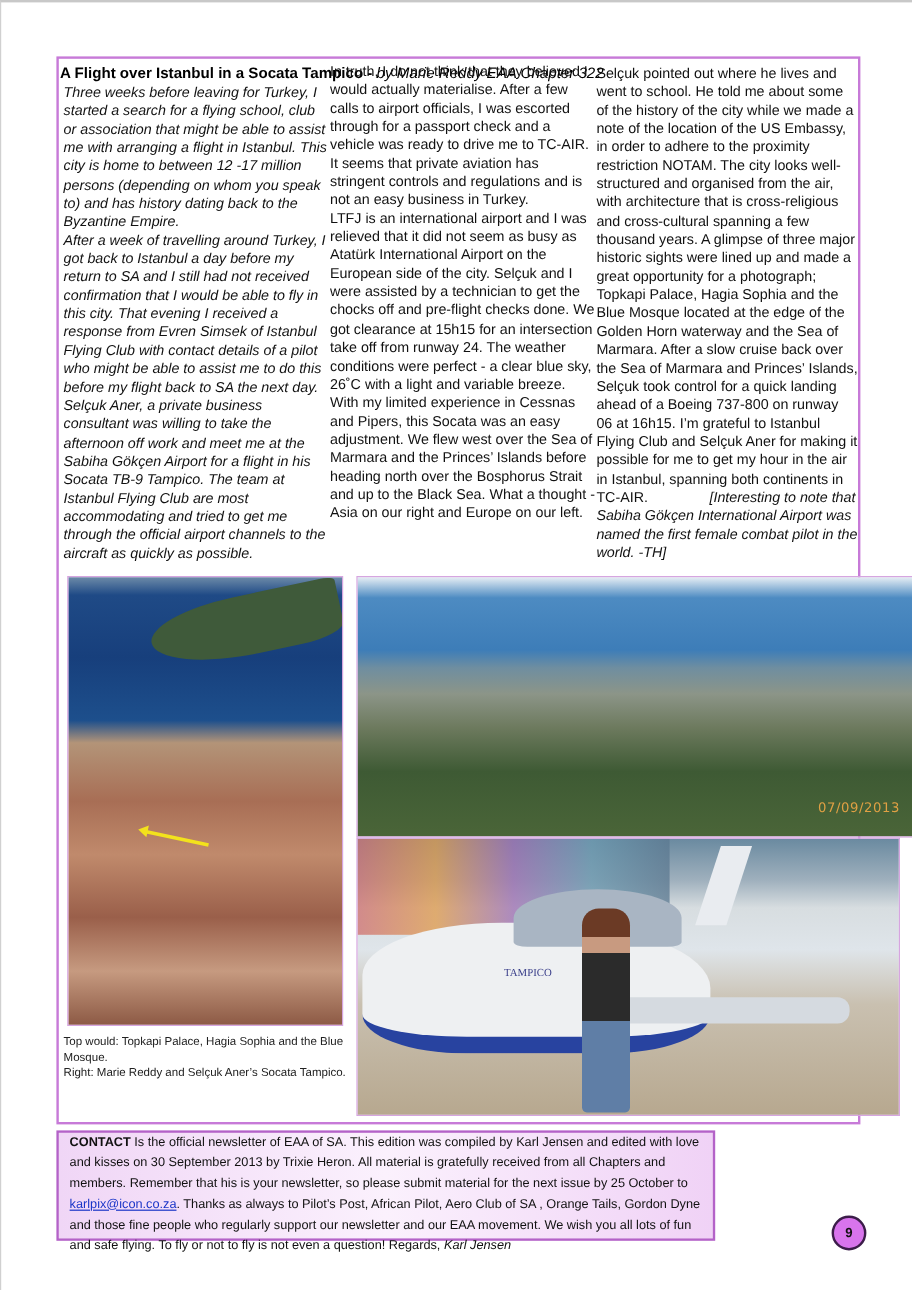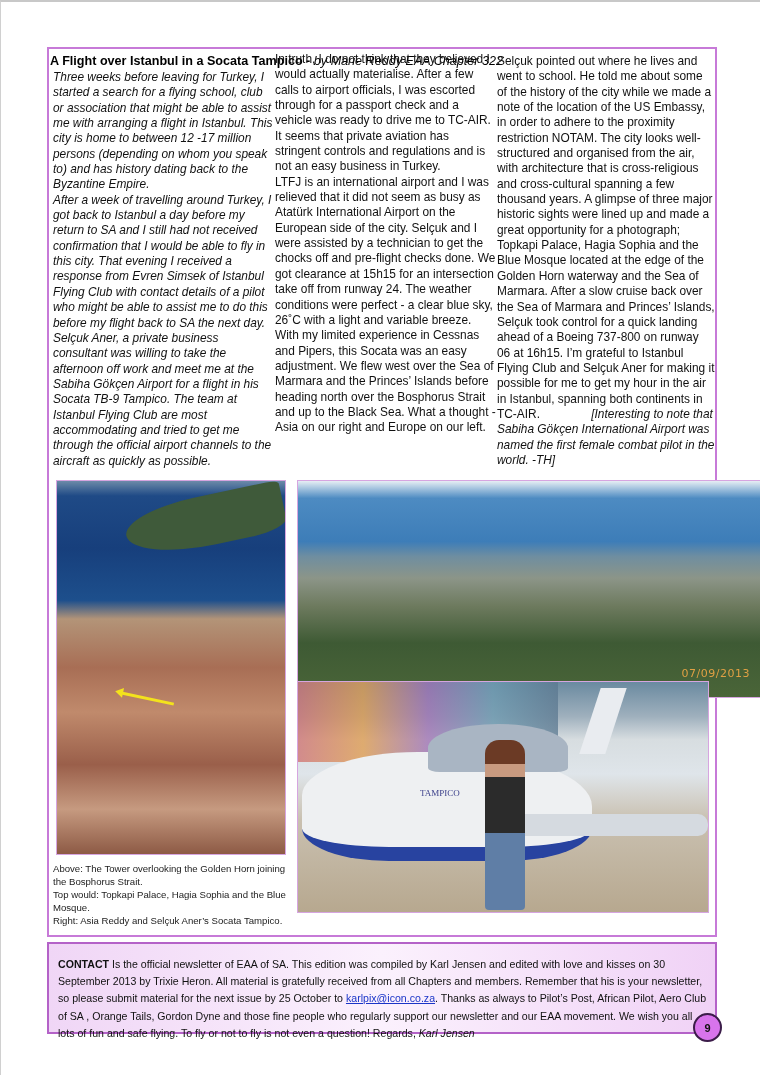--- a/index.html
+++ b/index.html
@@ -20,34 +20,34 @@
   .photo-tower { left:56px; top:480px; width:230px; height:375px;
      background:
        linear-gradient(180deg, rgba(0,0,0,0) 0%, rgba(0,0,0,0) 100%),
        linear-gradient(180deg, #6c8aa8 0%, #1f4a86 4%, #173f7c 18%, #1d4f8c 32%, #b39478 37%, #a86e55 50%, #c08a6c 62%, #9a5f4a 76%, #c69a80 88%, #8d5a45 100%); }
   .photo-tower .land { position:absolute; left:68px; top:15px; width:160px; height:50px; background:#3f5a3a; border-radius:60% 10% 30% 70%; transform:rotate(-12deg); }
   .photo-tower .arrow { position:absolute; left:62px; top:210px; width:56px; height:3px; background:#f3e21c; transform:rotate(12deg); transform-origin:left center; }
   .photo-tower .arrow:before { content:""; position:absolute; left:-4px; top:-4px; border-right:8px solid #f3e21c; border-top:5px solid transparent; border-bottom:5px solid transparent; }
   .photo-topkapi { left:297px; top:480px; width:476px; height:218px;
      background: linear-gradient(180deg, #e6eef4 0%, #4d8bc2 8%, #3d7db8 28%, #6f8ea0 35%, #8c9588 45%, #6d7a5e 58%, #3e5a34 75%, #4a6538 100%); }
   .photo-topkapi .stamp { position:absolute; right:22px; bottom:17px; font-family:"DejaVu Sans", sans-serif; font-size:11px; color:#e0a044; letter-spacing:0.5px; }
-  .photo-plane { left:297px; top:681px; width:412px; height:232px;
+  .photo-plane { left:297px; top:698px; width:453px; height:232px;
      background: linear-gradient(180deg, #6a8aa0 0%, #9fb0bd 15%, #d7dde0 25%, #dfe5ea 40%, #c9c0b0 60%, #b7a88f 100%); }
   .photo-plane .hangar { position:absolute; left:0; top:0; width:260px; height:80px; background:linear-gradient(90deg,#cf6f6f,#e09a4a,#9e6fb3,#6c9ab0,#5b7890); opacity:0.75; }
   .photo-plane .fuselage { position:absolute; left:4px; top:70px; width:290px; height:95px; background:#eef0f2; border-radius:40% 50% 30% 30%; border-bottom:14px solid #2843a0; }
   .photo-plane .canopy { position:absolute; left:130px; top:42px; width:140px; height:48px; background:#a9b5c3; border-radius:60% 60% 10% 10%; }
   .photo-plane .wing { position:absolute; left:210px; top:132px; width:200px; height:22px; background:#d5dae0; border-radius:10px; }
   .photo-plane .tail { position:absolute; left:292px; top:6px; width:26px; height:66px; background:#e9ecf0; transform:skewX(-18deg); }
   .photo-plane .person { position:absolute; left:187px; top:58px; width:40px; height:170px; background:linear-gradient(180deg,#6b3a25 0%,#6b3a25 14%,#c89a80 14%,#c89a80 22%,#2b2b2b 22%,#2b2b2b 55%,#5f7ea6 55%,#5f7ea6 100%); border-radius:14px 14px 4px 4px; }
   .photo-plane .label { position:absolute; left:122px; top:106px; font-family:"Liberation Serif", serif; font-size:9px; color:#3a3f8a; }
   .caption { position:absolute; left:53px; top:862px; width:245px; font-size:9.6px; line-height:13px; color:#222; }
   .caption p { margin:0; }
-  .contact { position:absolute; left:47px; top:942px; width:670px; height:92px; border:2px solid #b462c8; box-sizing:border-box;
+  .contact { position:absolute; left:47px; top:942px; width:549px; height:92px; border:2px solid #b462c8; box-sizing:border-box;
      background: linear-gradient(90deg, #f0d6f6 0%, #fbf1fd 50%, #f0d2f6 100%);
-     padding:12px 8px 0 9px; font-size:10.6px; line-height:17.2px; color:#111; }
+     padding:0 8px 0 9px; font-size:10.6px; line-height:17.2px; color:#111; }
   .contact a { color:#1a35c8; text-decoration:underline; }
   .contact i { font-style:italic; }
   .contact b { font-weight:bold; }
   .pagenum { position:absolute; left:693px; top:1013px; width:29px; height:29px; border-radius:50%; background:#d874ec; border:2px solid #3c1d4a; box-sizing:border-box;
      font-size:11px; font-weight:bold; color:#111; display:flex; align-items:center; justify-content:center; }
 </style>
 </head>
 <body>
 
 <div class="page-edge"></div>
@@ -85,23 +85,22 @@
   <div class="hangar"></div>
   <div class="tail"></div>
   <div class="fuselage"></div>
   <div class="canopy"></div>
   <div class="wing"></div>
   <span class="label">TAMPICO</span>
   <div class="person"></div>
 </div>
 
 <div class="caption">
-  <p>Above: The Tower overlooking the Golden Horn joining the Bosphorus Strait.</p>
   <p>Top would: Topkapi Palace, Hagia Sophia and the Blue Mosque.</p>
-  <p>Right: Asia Reddy and Selçuk Aner’s Socata Tampico.</p>
+  <p>Right: Marie Reddy and Selçuk Aner’s Socata Tampico.</p>
 </div>
 
 <div class="contact">
   <b>CONTACT</b><span>  Is the official newsletter of EAA of SA. This edition was compiled by Karl Jensen and edited with love and kisses on 30 September 2013 by Trixie Heron. All material is gratefully received from all Chapters and members. Remember that his is your newsletter, so please submit material for the next issue by 25 October to </span><a href="mailto:karlpix@icon.co.za">karlpix@icon.co.za</a><span>. Thanks as always to Pilot’s Post, African Pilot, Aero Club of SA , Orange Tails, Gordon Dyne and those fine people who regularly support our newsletter and our EAA movement. We wish you all lots of fun and safe flying. To fly or not to fly is not even a question! Regards, </span><i>Karl Jensen</i>
 </div>
 
 <div class="pagenum">
   <span>9</span>
 </div>
 

